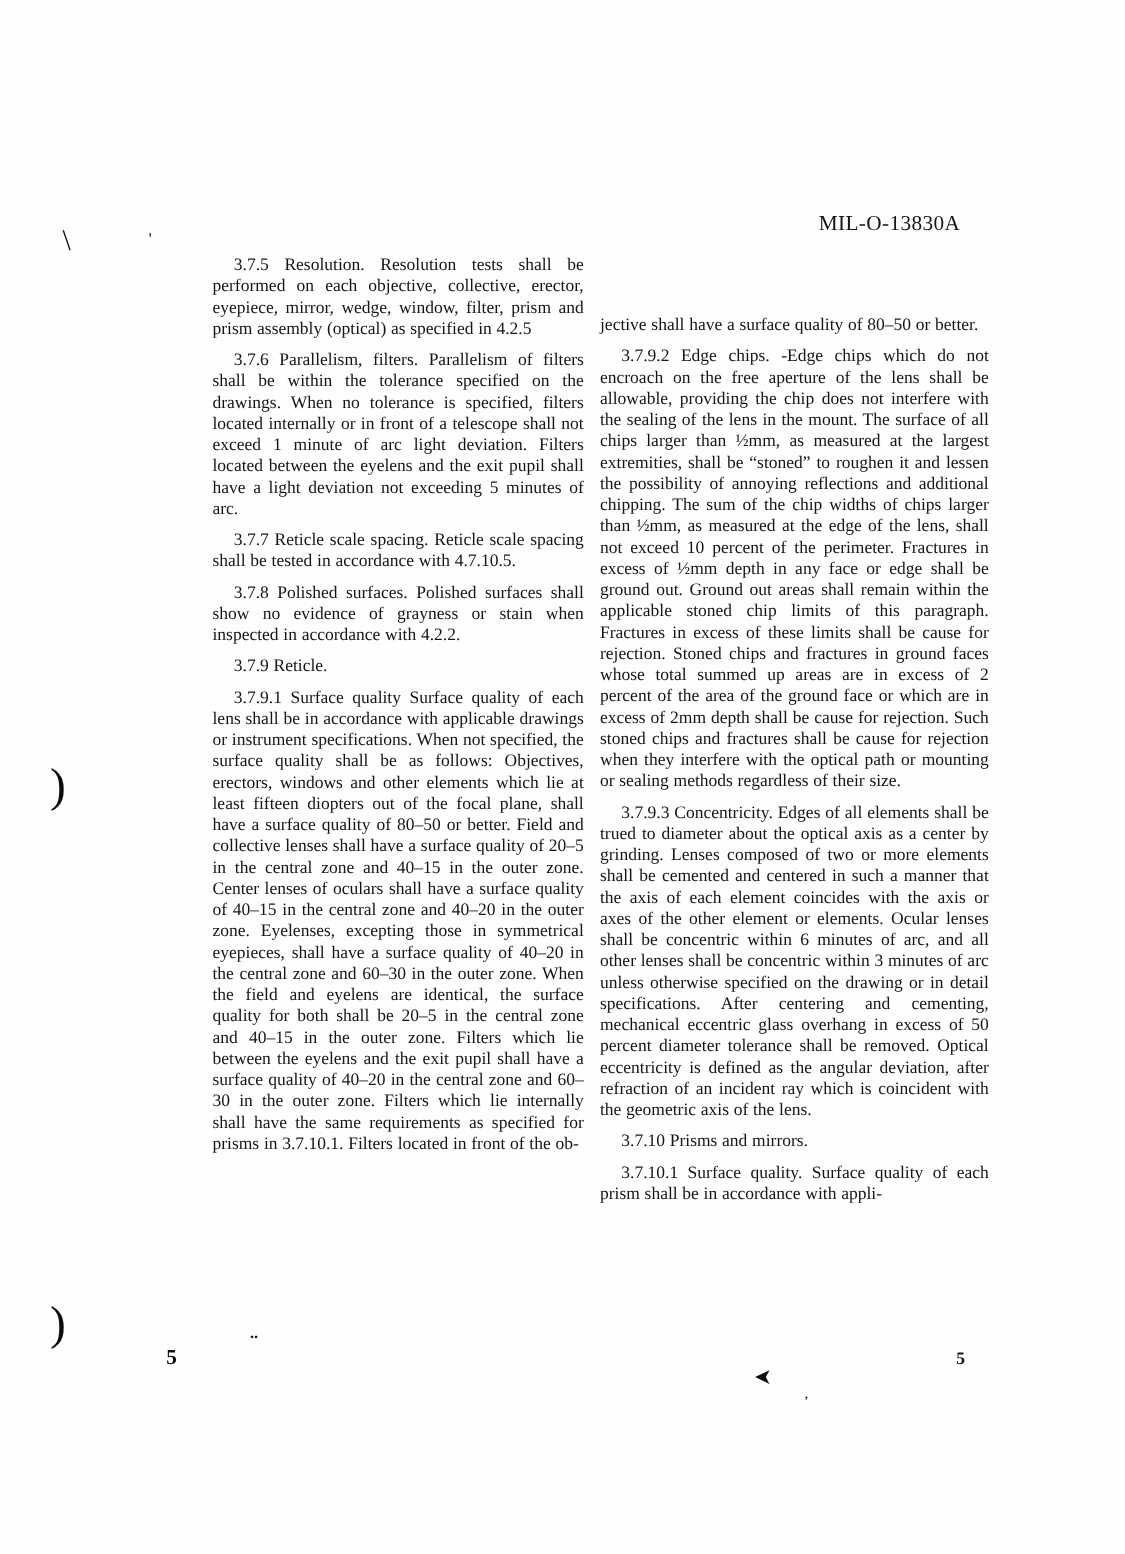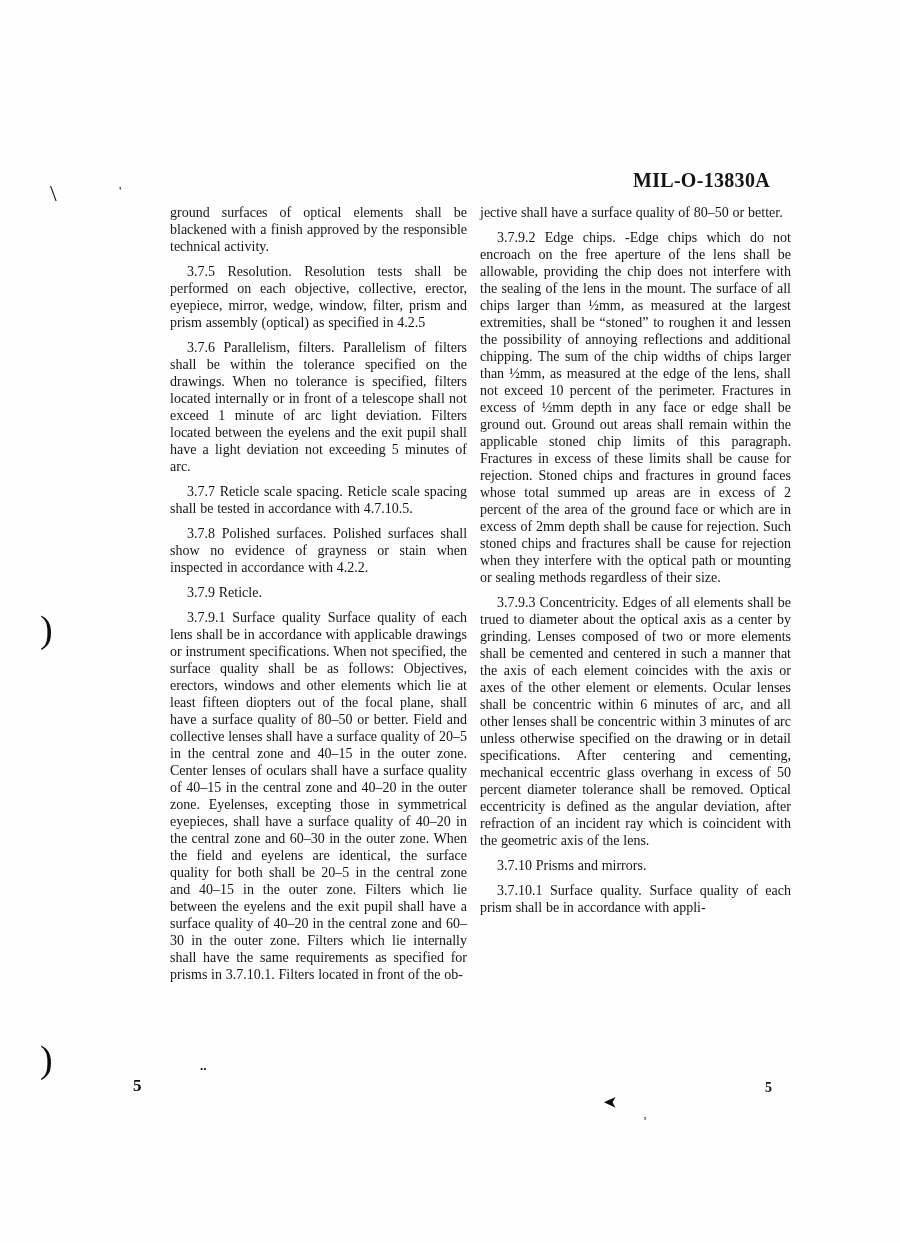--- a/index.html
+++ b/index.html
@@ -5,32 +5,32 @@
   html,body{margin:0;padding:0;}
   body{
     width:900px;height:1243px;position:relative;
     background:#ffffff;
     font-family:"Liberation Serif", serif;
     color:#141414;
     overflow:hidden;
   }
   .page{position:absolute;inset:0;background:#fefefe;}
   .header{
-    position:absolute;top:169px;left:633px;width:140px;
-    font-weight:bold;font-size:20px;letter-spacing:.3px;
+    position:absolute;top:169px;left:655px;width:140px;
+    font-weight:normal;font-size:17px;letter-spacing:.3px;
     white-space:nowrap;
   }
   .col{
     position:absolute;top:204px;
     font-size:14px;line-height:17px;
     text-align:justify;
     word-spacing:.02em;
   }
   #col-left{left:170px;width:297px;}
-  #col-right{left:480px;width:311px;}
+  #col-right{left:480px;width:311px;margin-top:48px;}
   .col p{margin:0 0 8px 0;text-indent:17px;}
   .col p.cont{text-indent:0;}
   .num{font-weight:normal;}
   .ttl{}
   .pageno{
     position:absolute;top:1080px;left:765px;
     font-weight:bold;font-size:14px;
   }
   .artifact{
     position:absolute;color:#0d0d0d;display:inline-block;
@@ -38,21 +38,20 @@
   }
   .artifact.smudge{filter:blur(.5px);font-weight:bold;}
   .artifact.flip{transform:scaleX(-1);}
 </style>
 </head>
 <body>
 
 <div class="page">
   <div class="header">MIL-O-13830A</div>
   <div class="col" id="col-left">
-      <p class="cont"><span>ground surfaces of optical elements shall be blackened with a finish approved by the responsible technical activity.</span></p>
       <p><span class="num">3.7.5</span> <span class="ttl">Resolution.</span> <span>Resolution tests shall be performed on each objective, collective, erector, eyepiece, mirror, wedge, window, filter, prism and prism assembly (optical) as specified in 4.2.5</span></p>
       <p><span class="num">3.7.6</span> <span class="ttl">Parallelism, filters.</span> <span>Parallelism of filters shall be within the tolerance specified on the drawings. When no tolerance is specified, filters located internally or in front of a telescope shall not exceed 1 minute of arc light deviation. Filters located between the eyelens and the exit pupil shall have a light deviation not exceeding 5 minutes of arc.</span></p>
       <p><span class="num">3.7.7</span> <span class="ttl">Reticle scale spacing.</span> <span>Reticle scale spacing shall be tested in accordance with 4.7.10.5.</span></p>
       <p><span class="num">3.7.8</span> <span class="ttl">Polished surfaces.</span> <span>Polished surfaces shall show no evidence of grayness or stain when inspected in accordance with 4.2.2.</span></p>
       <p><span class="num">3.7.9</span> <span class="ttl">Reticle.</span> <span></span></p>
       <p><span class="num">3.7.9.1</span> <span class="ttl">Surface quality</span> <span>Surface quality of each lens shall be in accordance with applicable drawings or instrument specifications. When not specified, the surface quality shall be as follows: Objectives, erectors, windows and other elements which lie at least fifteen diopters out of the focal plane, shall have a surface quality of 80–50 or better. Field and collective lenses shall have a surface quality of 20–5 in the central zone and 40–15 in the outer zone. Center lenses of oculars shall have a surface quality of 40–15 in the central zone and 40–20 in the outer zone. Eyelenses, excepting those in symmetrical eyepieces, shall have a surface quality of 40–20 in the central zone and 60–30 in the outer zone. When the field and eyelens are identical, the surface quality for both shall be 20–5 in the central zone and 40–15 in the outer zone. Filters which lie between the eyelens and the exit pupil shall have a surface quality of 40–20 in the central zone and 60–30 in the outer zone. Filters which lie internally shall have the same requirements as specified for prisms in 3.7.10.1. Filters located in front of the ob-</span></p>
     </div>
   <div class="col" id="col-right">
       <p class="cont"><span>jective shall have a surface quality of 80–50 or better.</span></p>
       <p><span class="num">3.7.9.2</span> <span class="ttl">Edge chips.</span> <span>-Edge chips which do not encroach on the free aperture of the lens shall be allowable, providing the chip does not interfere with the sealing of the lens in the mount. The surface of all chips larger than ½mm, as measured at the largest extremities, shall be “stoned” to roughen it and lessen the possibility of annoying reflections and additional chipping. The sum of the chip widths of chips larger than ½mm, as measured at the edge of the lens, shall not exceed 10 percent of the perimeter. Fractures in excess of ½mm depth in any face or edge shall be ground out. Ground out areas shall remain within the applicable stoned chip limits of this paragraph. Fractures in excess of these limits shall be cause for rejection. Stoned chips and fractures in ground faces whose total summed up areas are in excess of 2 percent of the area of the ground face or which are in excess of 2mm depth shall be cause for rejection. Such stoned chips and fractures shall be cause for rejection when they interfere with the optical path or mounting or sealing methods regardless of their size.</span></p>

